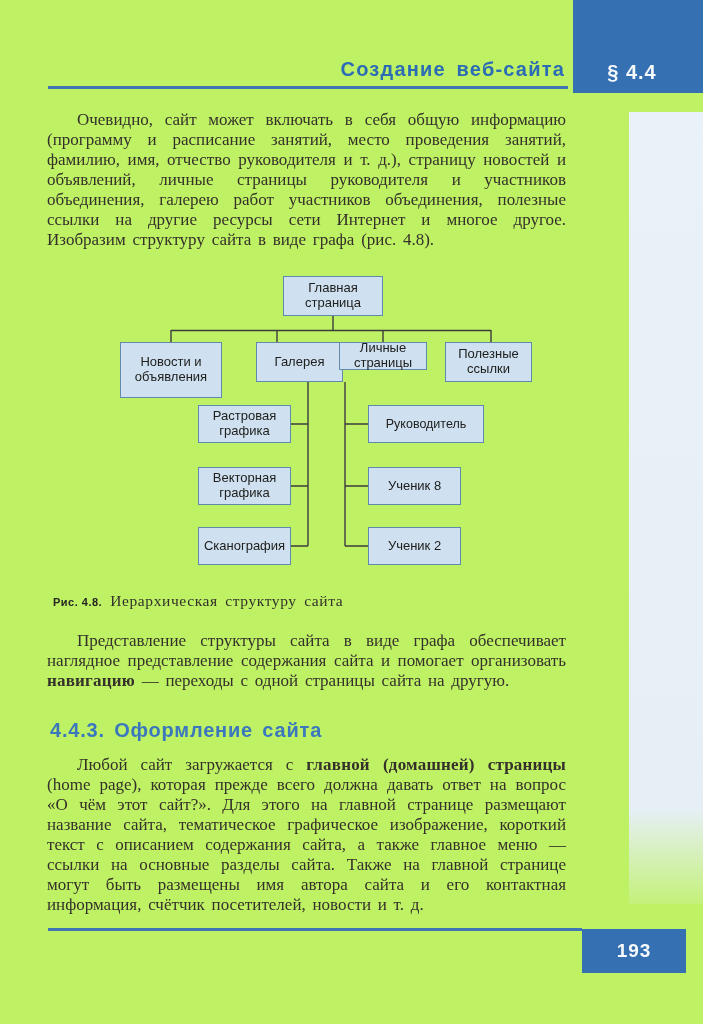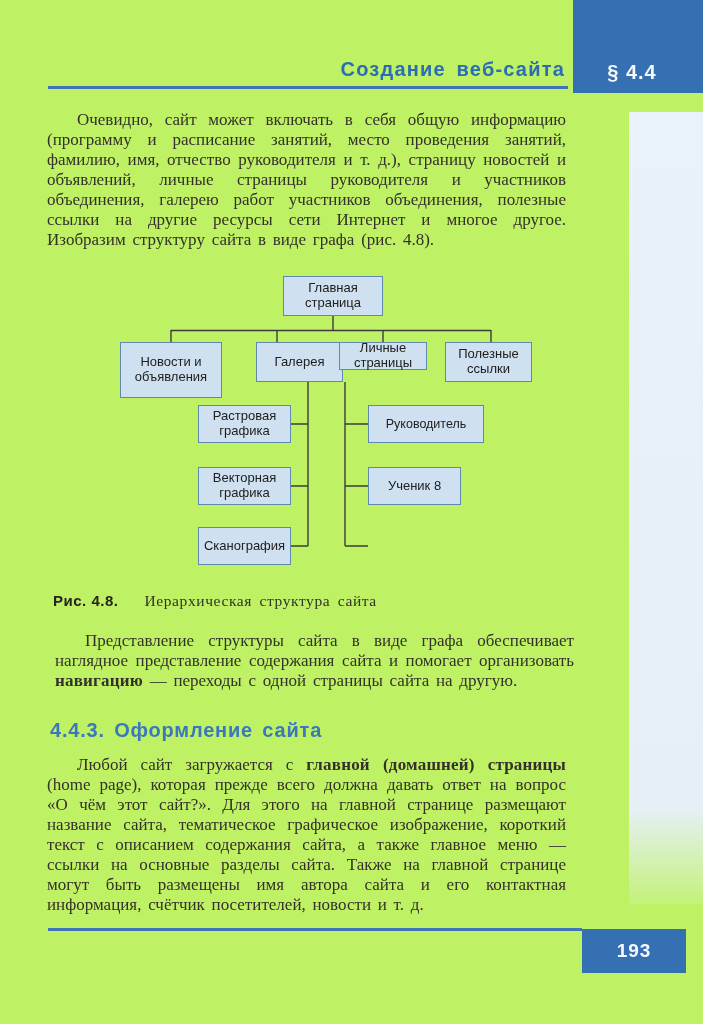--- a/index.html
+++ b/index.html
@@ -37,21 +37,21 @@
   .header-rule{
     position:absolute;left:48px;top:86px;width:520px;height:3px;background:#3f75b4;
   }
   
   .body{
     position:absolute;left:47px;width:519px;margin:0;
     font-size:17px;line-height:20px;color:#35302a;
     text-align:justify;text-indent:30px;word-spacing:2.5px;
   }
   .p1{top:110px;}
-  .p2{top:631px;margin-left:8px;}
+  .p2{top:631px;}
   .p3{top:755px;}
   .body b{letter-spacing:0.2px;}
   
   .tree-lines{position:absolute;left:0;top:0;width:703px;height:600px;}
   .node{
     position:absolute;box-sizing:border-box;
     background:#cfe1f0;border:1.5px solid #6089ae;
     display:flex;align-items:center;justify-content:center;
     text-align:center;
     font-family:"Liberation Sans","DejaVu Sans",sans-serif;
@@ -66,21 +66,21 @@
   #n-raster {left:198px;top:405px;width:93px; height:38px;}
   #n-vector {left:198px;top:467px;width:93px; height:38px;}
   #n-scan   {left:198px;top:527px;width:93px; height:38px;}
   #n-head   {left:368px;top:405px;width:116px; height:38px;font-size:12.5px;}
   #n-pupil1 {left:368px;top:467px;width:93px; height:38px;}
   #n-pupil2 {left:368px;top:527px;width:93px; height:38px;}
   
   .caption{position:absolute;left:53px;top:592px;font-size:15.5px;color:#33302b;}
   .cap-label{
     font-family:"Liberation Sans","DejaVu Sans",sans-serif;
-    font-weight:bold;font-size:15px;color:#262420;margin-right:26px;letter-spacing:0.5px;
+    font-weight:bold;font-size:11px;color:#262420;margin-right:8px;letter-spacing:0.5px;
   }
   .cap-text{letter-spacing:0.6px;word-spacing:3px;}
   
   .subheading{
     position:absolute;left:48px;top:717px;margin:2px;
     font-family:"Liberation Sans","DejaVu Sans",sans-serif;
     font-weight:bold;font-size:20px;color:#3b77bd;
     letter-spacing:0.8px;word-spacing:3px;
   }
   
@@ -118,23 +118,24 @@
   <div class="node" id="n-main">Главная страница</div>
   <div class="node" id="n-news">Новости и объявления</div>
   <div class="node" id="n-gallery">Галерея</div>
   <div class="node" id="n-personal">Личные страницы</div>
   <div class="node" id="n-links">Полезные ссылки</div>
   <div class="node" id="n-vector">Векторная графика</div>
   <div class="node" id="n-raster">Растровая графика</div>
   <div class="node" id="n-scan">Сканография</div>
   <div class="node" id="n-head">Руководитель</div>
   <div class="node" id="n-pupil1">Ученик 8</div>
+  <div class="node" id="n-pupil2">Ученик 2</div>
 
   <div class="caption">
-    <span class="cap-label">Рис. 4.8.</span><span class="cap-text">Иерархическая структура сайта</span>
+    <span class="cap-label">Рис. 4.8.</span><span class="cap-text">Иерархическая структуру сайта</span>
   </div>
 
   <p class="body p2"><span>Представление структуры сайта в виде графа обеспечивает наглядное представление содержания сайта и помогает организовать </span><b>навигацию</b><span> — переходы с одной страницы сайта на другую.</span></p>
 
   <h2 class="subheading">4.4.3. Оформление сайта</h2>
 
   <p class="body p3"><span>Любой сайт загружается с </span><b>главной (домашней) страницы</b><span> (home page), которая прежде всего должна давать ответ на вопрос «О чём этот сайт?». Для этого на главной странице размещают название сайта, тематическое графическое изображение, короткий текст с описанием содержания сайта, а также главное меню — ссылки на основные разделы сайта. Также на главной странице могут быть размещены имя автора сайта и его контактная информация, счётчик посетителей, новости и т. д.</span></p>
 
   <div class="footer-rule"></div>
   <div class="page-number-box">

